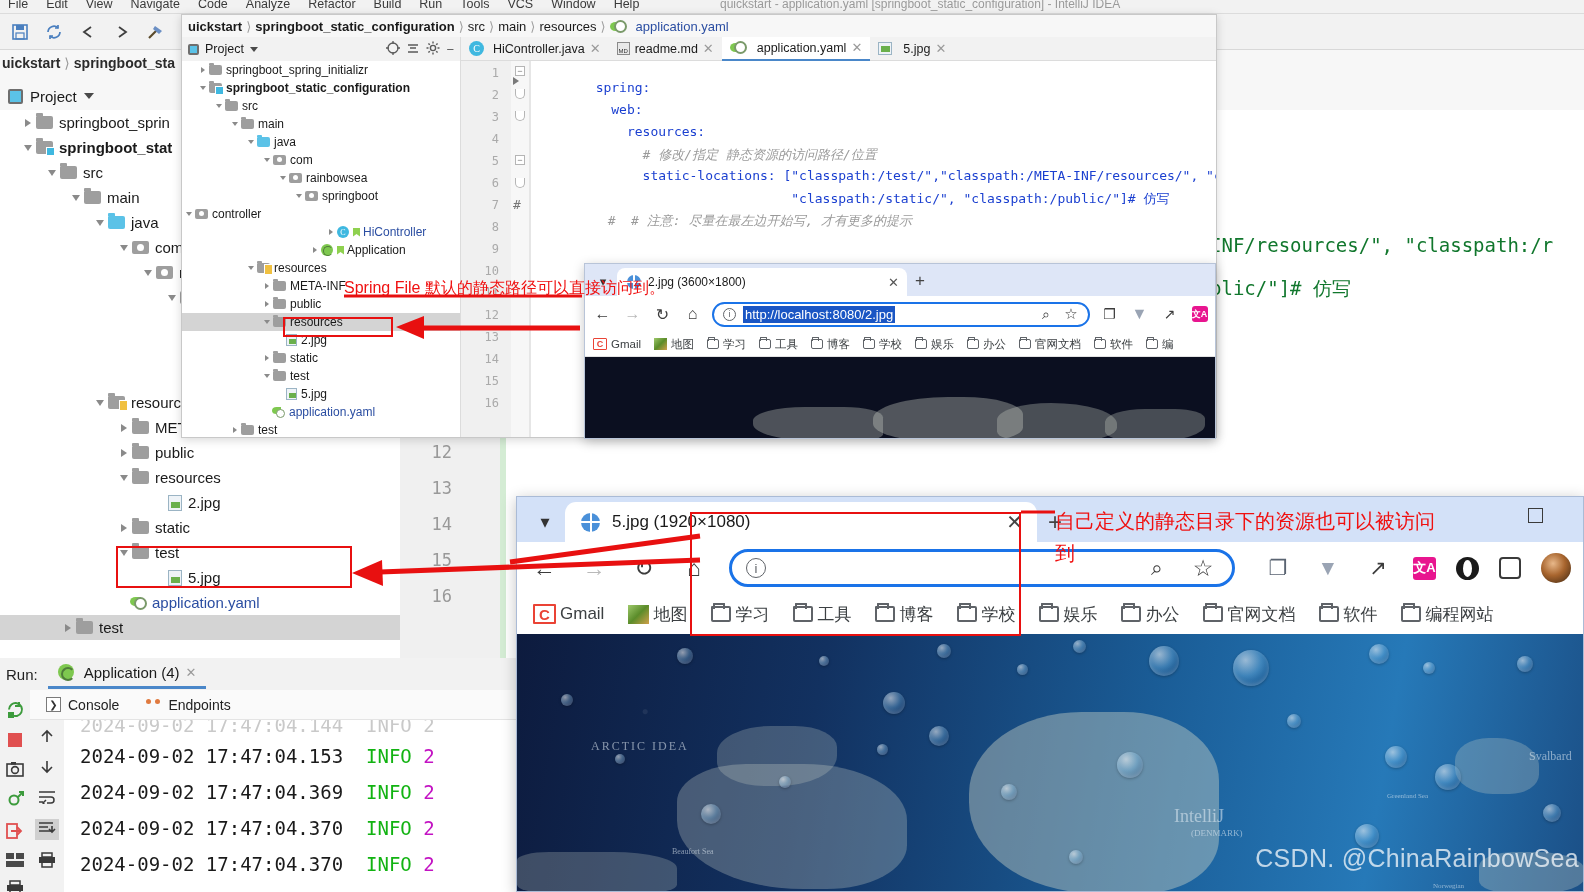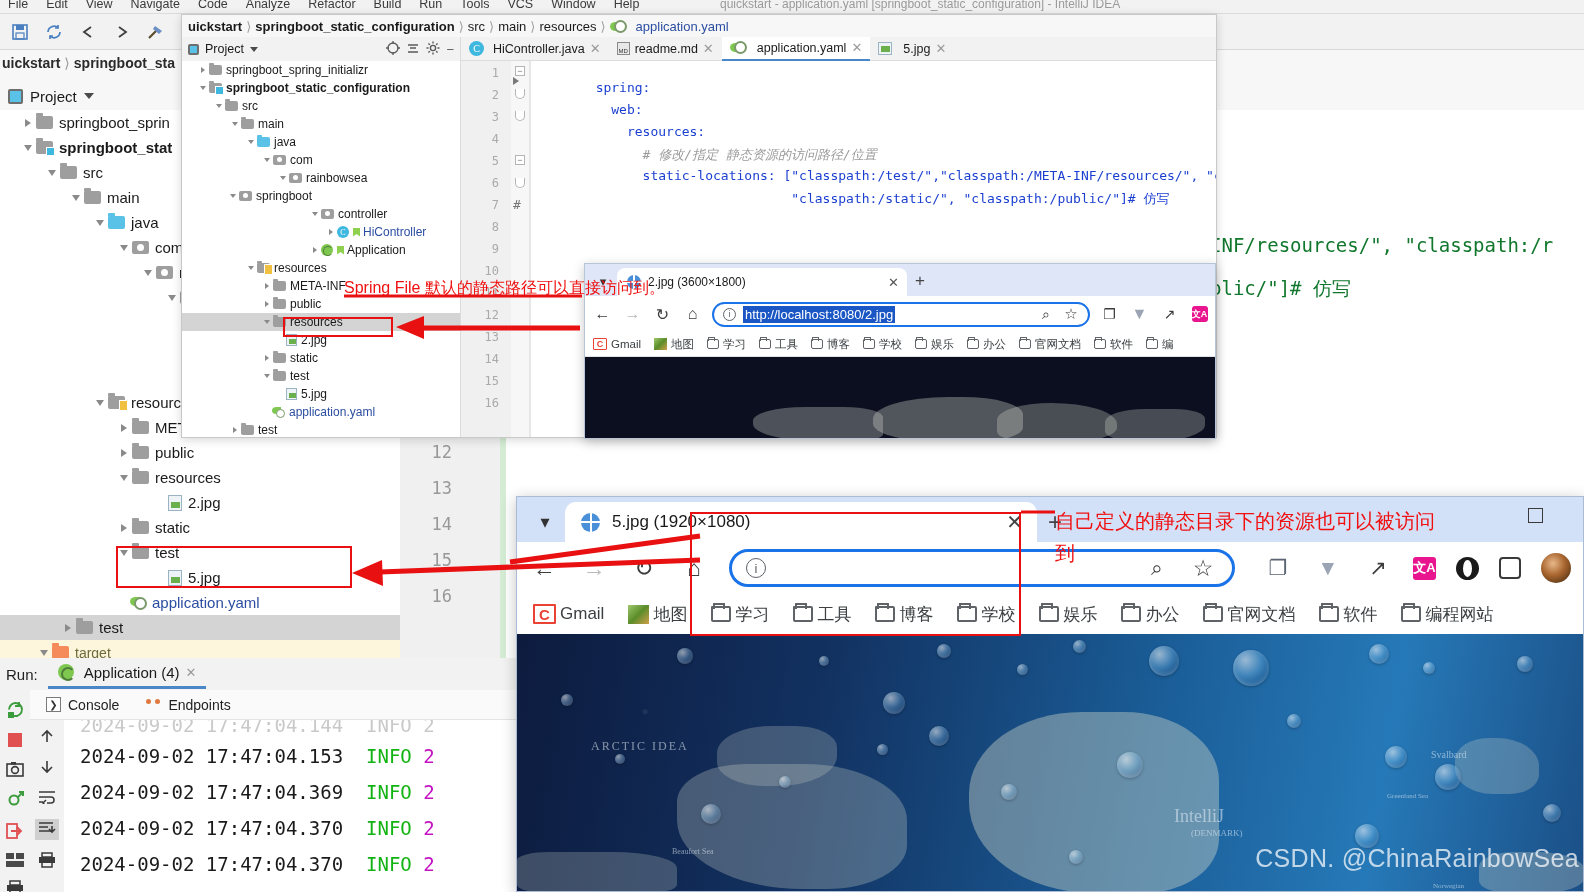--- a/index.html
+++ b/index.html
@@ -396,25 +396,20 @@
       </div>
     <div class="row" style="padding-left:130px">
         <span class="yamlicon"></span>
         <span class="lbl-blue">application.yaml</span>
       </div>
     <div class="row sel" style="padding-left:60px">
         <span class="arrow r"></span>
         <span class="folder"></span>
         <span>test</span>
       </div>
-    <div class="row target" style="padding-left:36px">
-        <span class="arrow d"></span>
-        <span class="folder orange"></span>
-        <span>target</span>
-      </div>
   </div>
 
   <div id="outer-editor">
     <div id="outer-gutter">
       <div class="olnum" style="top:8px">11</div>
       <div class="olnum" style="top:44px">12</div>
       <div class="olnum" style="top:80px">13</div>
       <div class="olnum" style="top:116px">14</div>
       <div class="olnum" style="top:152px">15</div>
       <div class="olnum" style="top:188px">16</div>
@@ -610,26 +605,26 @@
     <div class="row" style="padding-left:78px">
         <span class="arrow d"></span>
         <span class="pkg"></span>
         <span>com</span>
       </div>
     <div class="row" style="padding-left:94px">
         <span class="arrow d"></span>
         <span class="pkg"></span>
         <span>rainbowsea</span>
       </div>
-    <div class="row" style="padding-left:44px">
+    <div class="row" style="padding-left:110px">
         <span class="arrow d"></span>
         <span class="pkg"></span>
         <span>springboot</span>
       </div>
-    <div class="row" style="padding-left:126px">
+    <div class="row" style="">
         <span class="arrow d"></span>
         <span class="pkg"></span>
         <span>controller</span>
       </div>
     <div class="row" style="padding-left:142px">
         <span class="arrow r"></span>
         <span class="classicon">C</span>
         <span class="bookmarkflag"></span>
         <span class="lbl-blue">HiController</span>
       </div>
@@ -729,20 +724,23 @@
       </div>
       <div style="position:absolute;top:48px;left:0;">
         <span class="c-key">    resources:</span>
       </div>
       <div style="position:absolute;top:92px;left:0;">
         <span class="c-key">      static-locations: ["classpath:/test/","classpath:/META-INF/resources/", "clas</span>
       </div>
       <div style="position:absolute;top:114px;left:0;">
         <span class="c-key">                         "classpath:/static/", "classpath:/public/"]# 仿写</span>
       </div>
+      <div style="position:absolute;top:136px;left:12px;">
+        <span class="c-cmt">#  # 注意: 尽量在最左边开始写, 才有更多的提示</span>
+      </div>
     </div>
     <div style="position:absolute;left:68px;top:0;width:2px;height:378px;background:#e6e6e6;"></div>
     <div id="inner-doc-status">Document</div>
     <div style="position:absolute;right:4px;top:6px;width:10px;height:14px;"></div>
   </div>
 </div>
 
 <div id="browser1">
   <div id="b1-tabstrip">
     <span class="b-chev">▾</span>
@@ -913,21 +911,21 @@
     <div class="landmass" style="left:160px;top:130px;width:230px;height:125px;opacity:.48;border-radius:30% 45% 35% 55%;"></div>
     <div class="landmass" style="left:452px;top:78px;width:250px;height:181px;opacity:.62;border-radius:45% 38% 30% 50%;background:rgba(214,219,202,.66);"></div>
     <div class="landmass" style="left:938px;top:104px;width:84px;height:56px;opacity:.45;border-radius:40% 50% 35% 45%;"></div>
     <div class="landmass" style="left:962px;top:218px;width:106px;height:41px;opacity:.5;border-radius:35% 45% 40% 30%;"></div>
     <div class="landmass" style="left:0px;top:218px;width:160px;height:41px;opacity:.42;border-radius:20% 40% 20% 20%;"></div>
 
     <div class="maplabel" style="left:74px;top:105px;font-size:12px;letter-spacing:2px;">ARCTIC IDEA</div>
     <div class="maplabel" style="left:657px;top:172px;font-size:18px;">IntelliJ</div>
     <div class="maplabel" style="left:674px;top:194px;font-size:9px;">(DENMARK)</div>
     <div class="maplabel" style="left:155px;top:213px;font-size:8px;">Beaufort Sea</div>
-    <div class="maplabel" style="left:914px;top:115px;font-size:10px;">Svalbard</div>
+    <div class="maplabel" style="left:1012px;top:115px;font-size:12px;">Svalbard</div>
     <div class="maplabel" style="left:870px;top:158px;font-size:7px;">Greenland Sea</div>
     <div class="maplabel" style="left:916px;top:248px;font-size:7px;">Norwegian</div>
 
     <div class="droplet" style="left:160px;top:14px;width:16px;height:16px;"></div>
     <div class="droplet" style="left:302px;top:22px;width:10px;height:10px;"></div>
     <div class="droplet" style="left:366px;top:58px;width:22px;height:22px;"></div>
     <div class="droplet" style="left:420px;top:10px;width:14px;height:14px;"></div>
     <div class="droplet" style="left:500px;top:30px;width:11px;height:11px;"></div>
     <div class="droplet" style="left:556px;top:6px;width:13px;height:13px;"></div>
     <div class="droplet" style="left:632px;top:12px;width:30px;height:30px;"></div>

